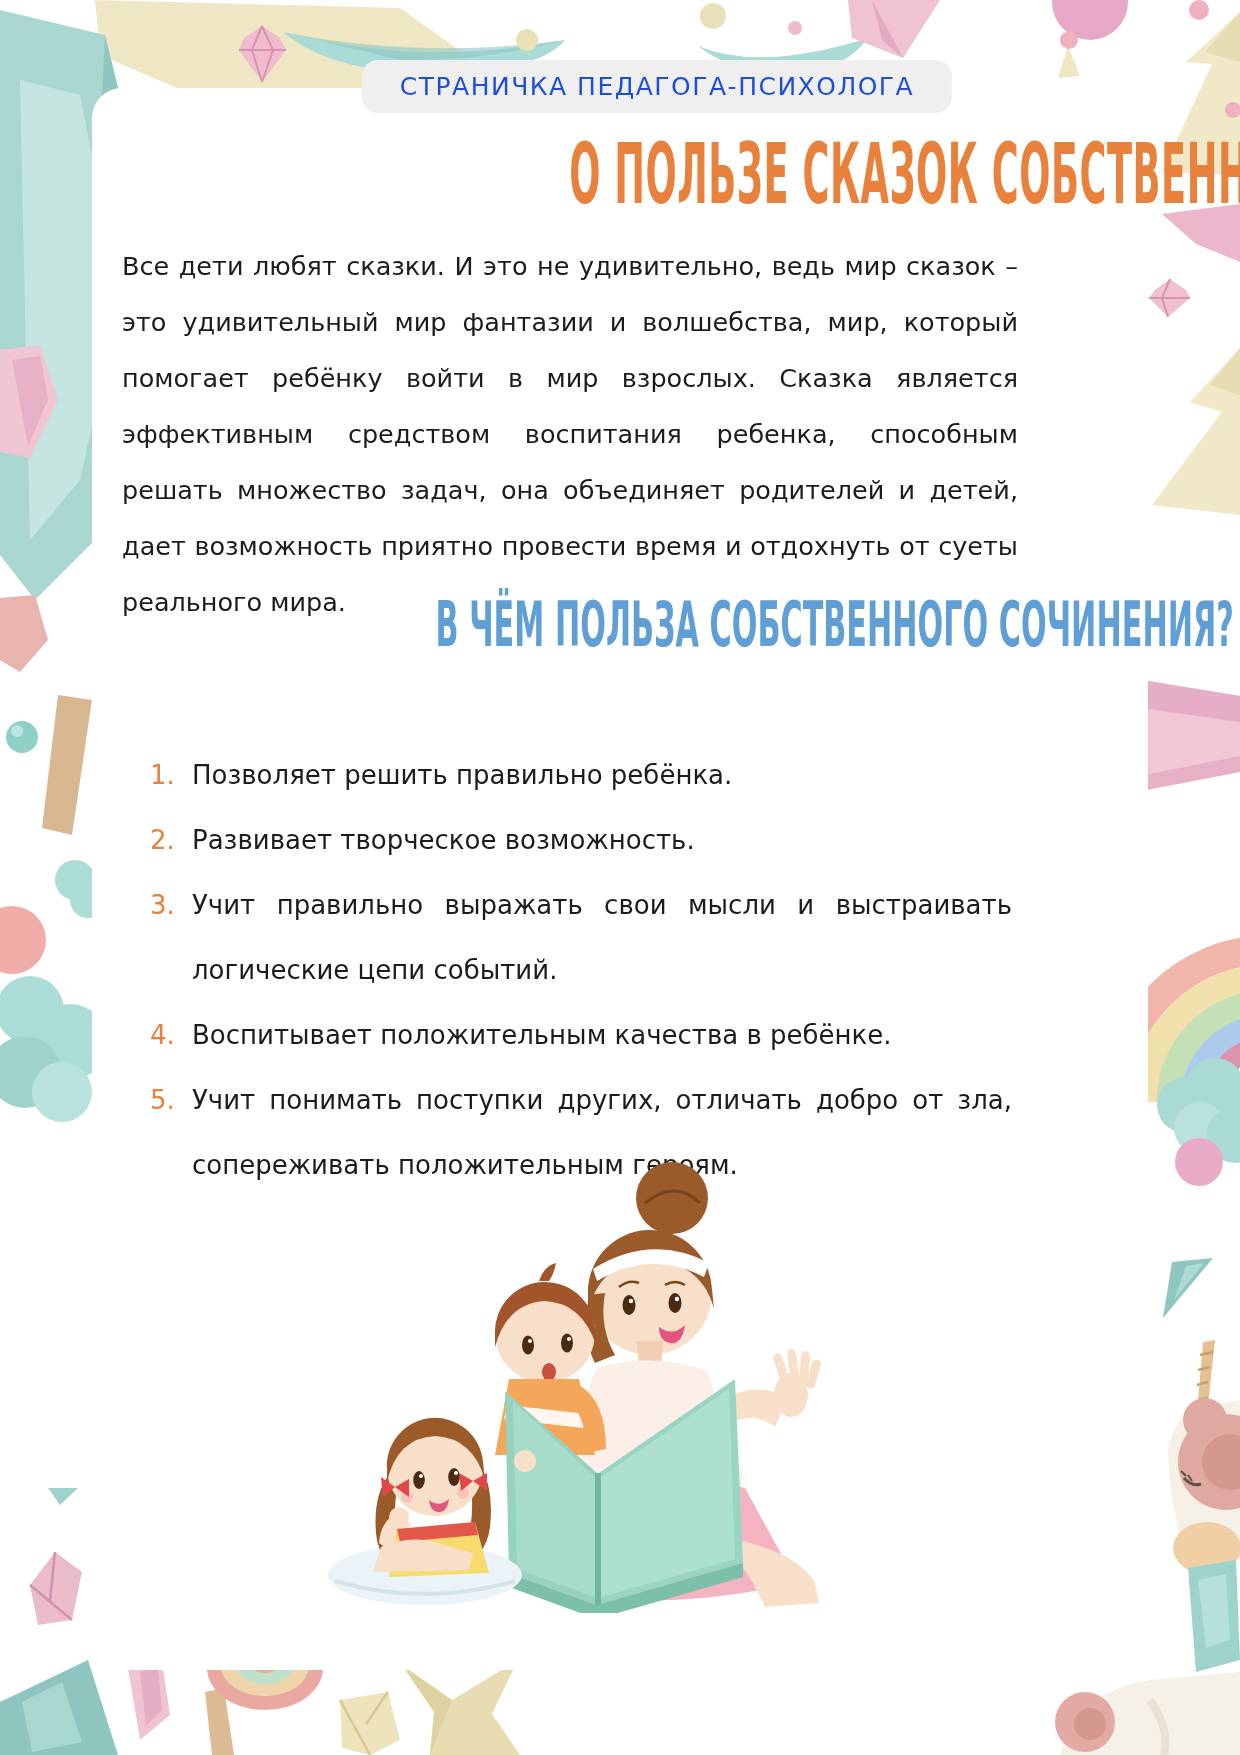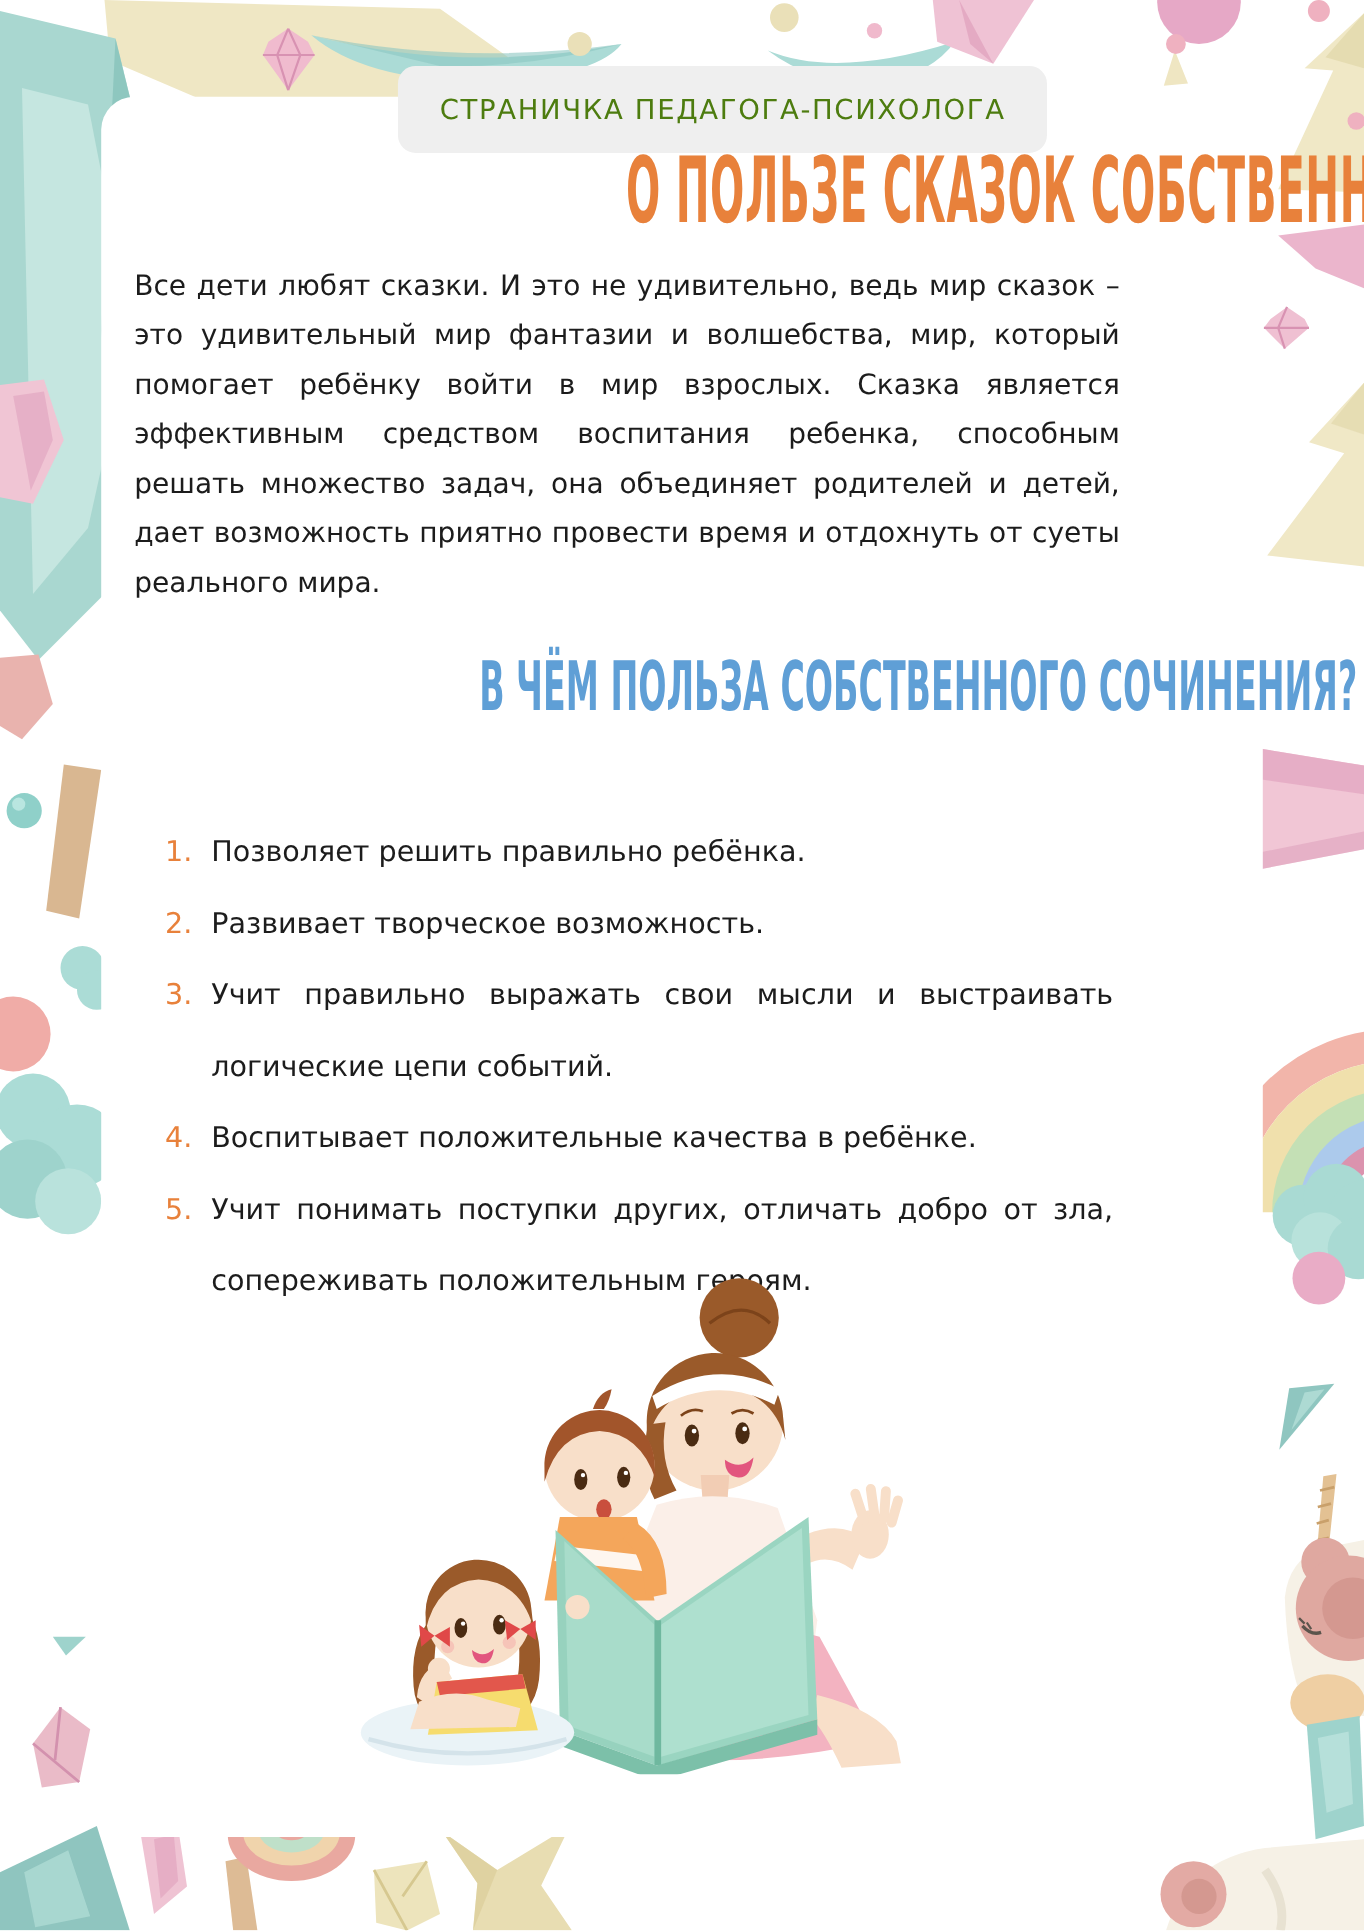--- a/index.html
+++ b/index.html
@@ -3,26 +3,26 @@
 <meta charset="utf-8">
 <style>
   html,body{margin:0;padding:0;background:#ffffff;}
   .page{position:relative;width:1240px;height:1755px;background:#ffffff;overflow:hidden;
         font-family:"DejaVu Sans","Liberation Sans",sans-serif;color:#1c1c1c;}
   .decor{position:absolute;left:0;top:0;width:1240px;height:1755px;z-index:1;}
   .card{position:absolute;left:92px;top:88px;width:1056px;height:1582px;background:#ffffff;
         border-radius:30px;z-index:2;}
   .content{position:absolute;left:30px;top:0;width:896px;height:100%;}
   .badge{position:absolute;top:60px;left:657px;transform:translateX(-50%);z-index:4;
-         background:#efefef;border-radius:16px;padding:25px 38px;font-size:25px;
-         letter-spacing:1.5px;color:#4d7c0f;white-space:nowrap;}
+         background:#efefef;border-radius:16px;padding:12px 38px;font-size:25px;
+         letter-spacing:1.5px;color:#1d4ed8;white-space:nowrap;}
   .cond{display:inline-block;white-space:nowrap;font-weight:bold;transform-origin:center top;}
   .title-wrap{position:absolute;left:0;top:38px;width:896px;text-align:center;z-index:3;}
   .title-text{font-size:68px;letter-spacing:1px;transform:scale(0.54,1.22);color:#e8813b;}
-  .intro{position:absolute;left:0;top:150px;width:896px;font-size:25.5px;line-height:45px;
+  .intro{position:absolute;left:0;top:150px;width:896px;font-size:25.5px;line-height:56px;
          text-align:justify;}
   .heading-wrap{position:absolute;left:0;top:500px;width:896px;text-align:left;}
   .heading-text{font-size:54px;transform:scale(0.56,1.15);color:#5f9fd6;}
   .list{position:absolute;left:28px;top:655px;width:862px;font-size:26px;line-height:65px;}
   .li{display:flex;}
   .li .num{flex:0 0 42px;color:#e8813b;}
   .li .txt{flex:1;text-align:justify;}
   .illus{position:absolute;left:175px;top:1055px;width:530px;height:470px;}
 </style>
 </head>
@@ -216,21 +216,21 @@
         <div class="li">
           <span class="num">2.</span>
           <span class="txt">Развивает творческое возможность.</span>
         </div>
         <div class="li">
           <span class="num">3.</span>
           <span class="txt">Учит правильно выражать свои мысли и выстраивать логические цепи событий.</span>
         </div>
         <div class="li">
           <span class="num">4.</span>
-          <span class="txt">Воспитывает положительные качества в ребёнке.</span>
+          <span class="txt">Воспитывает положительным качества в ребёнке.</span>
         </div>
         <div class="li">
           <span class="num">5.</span>
           <span class="txt">Учит понимать поступки других, отличать добро от зла, сопереживать положительным героям.</span>
         </div>
       </div>
 
       <svg class="illus" viewBox="0 0 530 470" xmlns="http://www.w3.org/2000/svg">
         <g>
           <circle cx="375" cy="55" r="36" fill="#9a5a2a"></circle>

